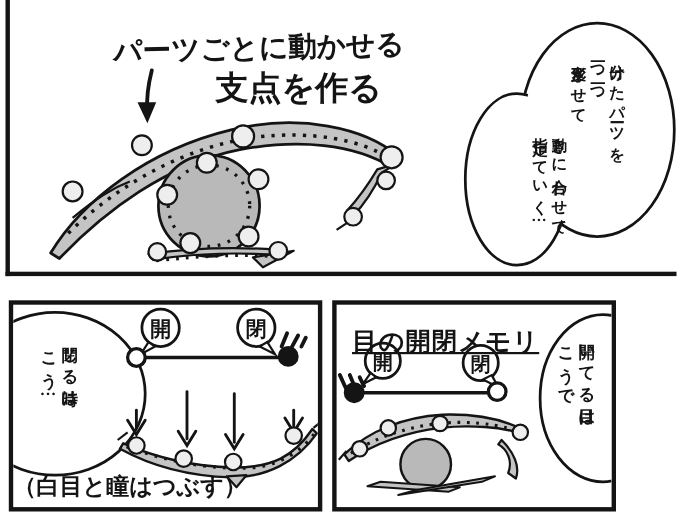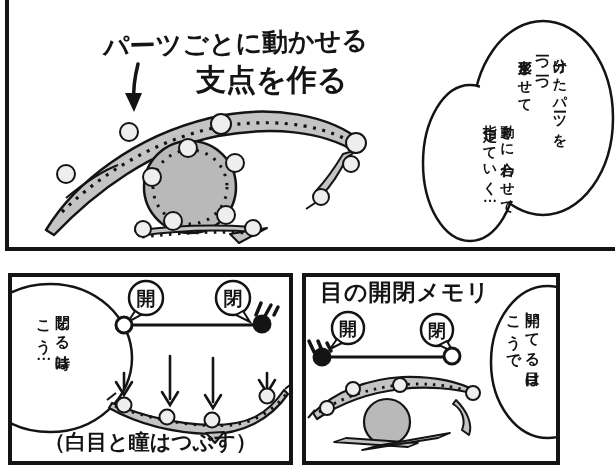--- a/index.html
+++ b/index.html
@@ -148,21 +148,21 @@
     </g>
     <text x="134" y="28" font-size="19">開</text>
     <text x="221" y="28" font-size="19">閉</text>
   </svg>
 
   <div class="abs vtext" style="left:22px;top:26px;height:130px;font-size:15px;">
     <div class="col">閉じる時は</div>
     <div class="col" style="margin-top:6px;">こう…</div>
   </div>
 
-  <div class="abs hand" style="left:0;top:151px;width:277px;text-align:center;font-size:21px;">（白目と瞳はつぶす）</div>
+  <div class="abs hand" style="left:0;top:151px;width:277px;font-size:21px;">（白目と瞳はつぶす）</div>
 </div>
 
 <div class="panel" style="left:302px;top:273px;width:258px;height:192px;">
 
   <svg class="abs" style="left:0;top:0" width="250" height="184" viewBox="0 0 250 184">
 
     <g stroke="#141414" stroke-width="3.5" stroke-linecap="round">
       <path d="M8,75 L3,64"></path>
       <path d="M17,76 L12,64"></path>
       <path d="M25,74 L21,66"></path>
@@ -203,19 +203,19 @@
       <circle cx="47" cy="112" r="7"></circle>
       <circle cx="94" cy="108" r="7"></circle>
       <circle cx="167" cy="116" r="7"></circle>
     </g>
 
     <ellipse cx="242" cy="85" rx="57" ry="76" fill="#ffffff" stroke="#141414" stroke-width="2.5"></ellipse>
     <text x="42" y="58" font-size="18">開</text>
     <text x="131" y="60" font-size="18">閉</text>
   </svg>
 
-  <div class="abs hand" style="left:14px;top:0;font-size:23px;letter-spacing:1px;">目の開閉メモリ</div>
+  <div class="abs hand" style="left:14px;top:18px;font-size:23px;letter-spacing:1px;text-decoration:underline;">目の開閉メモリ</div>
 
   <div class="abs vtext" style="left:198px;top:24px;height:140px;font-size:15px;">
     <div class="col">開いてる目は</div>
     <div class="col" style="margin-top:4px;">こうで</div>
   </div>
 </div>
 
 </body></html>

